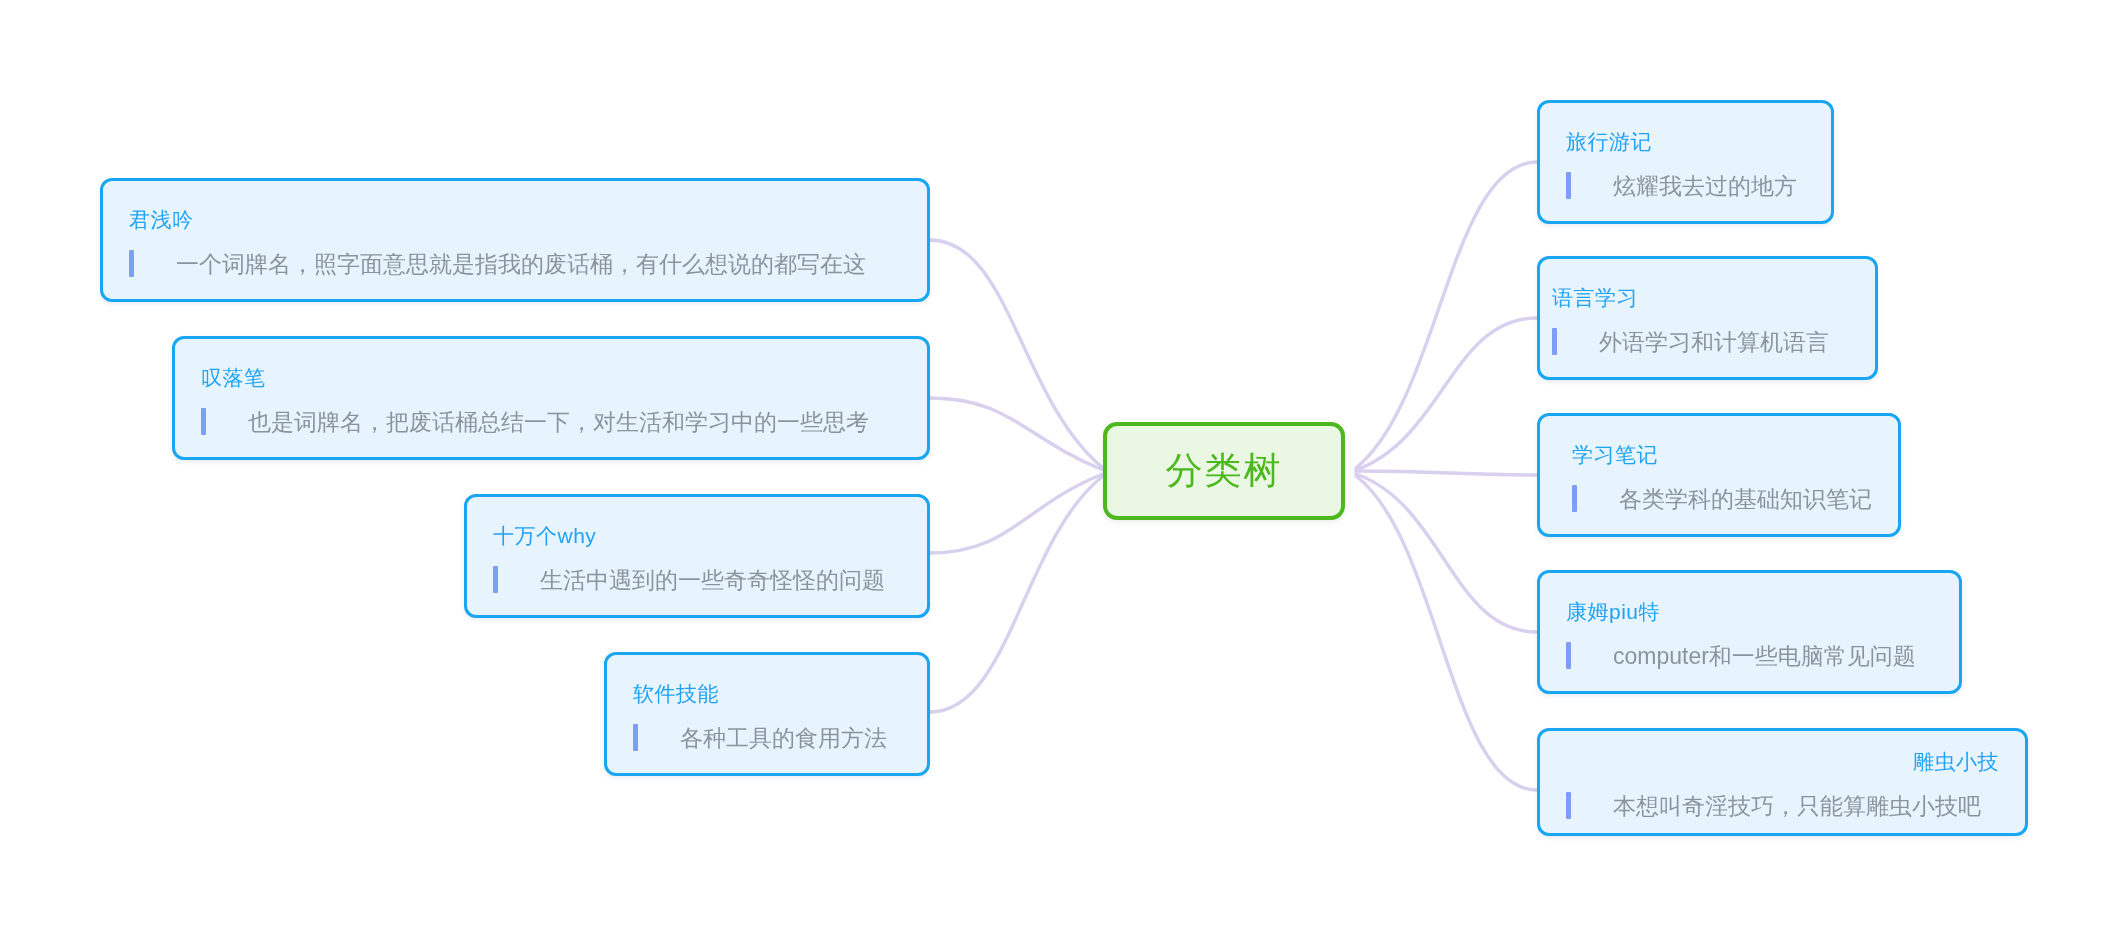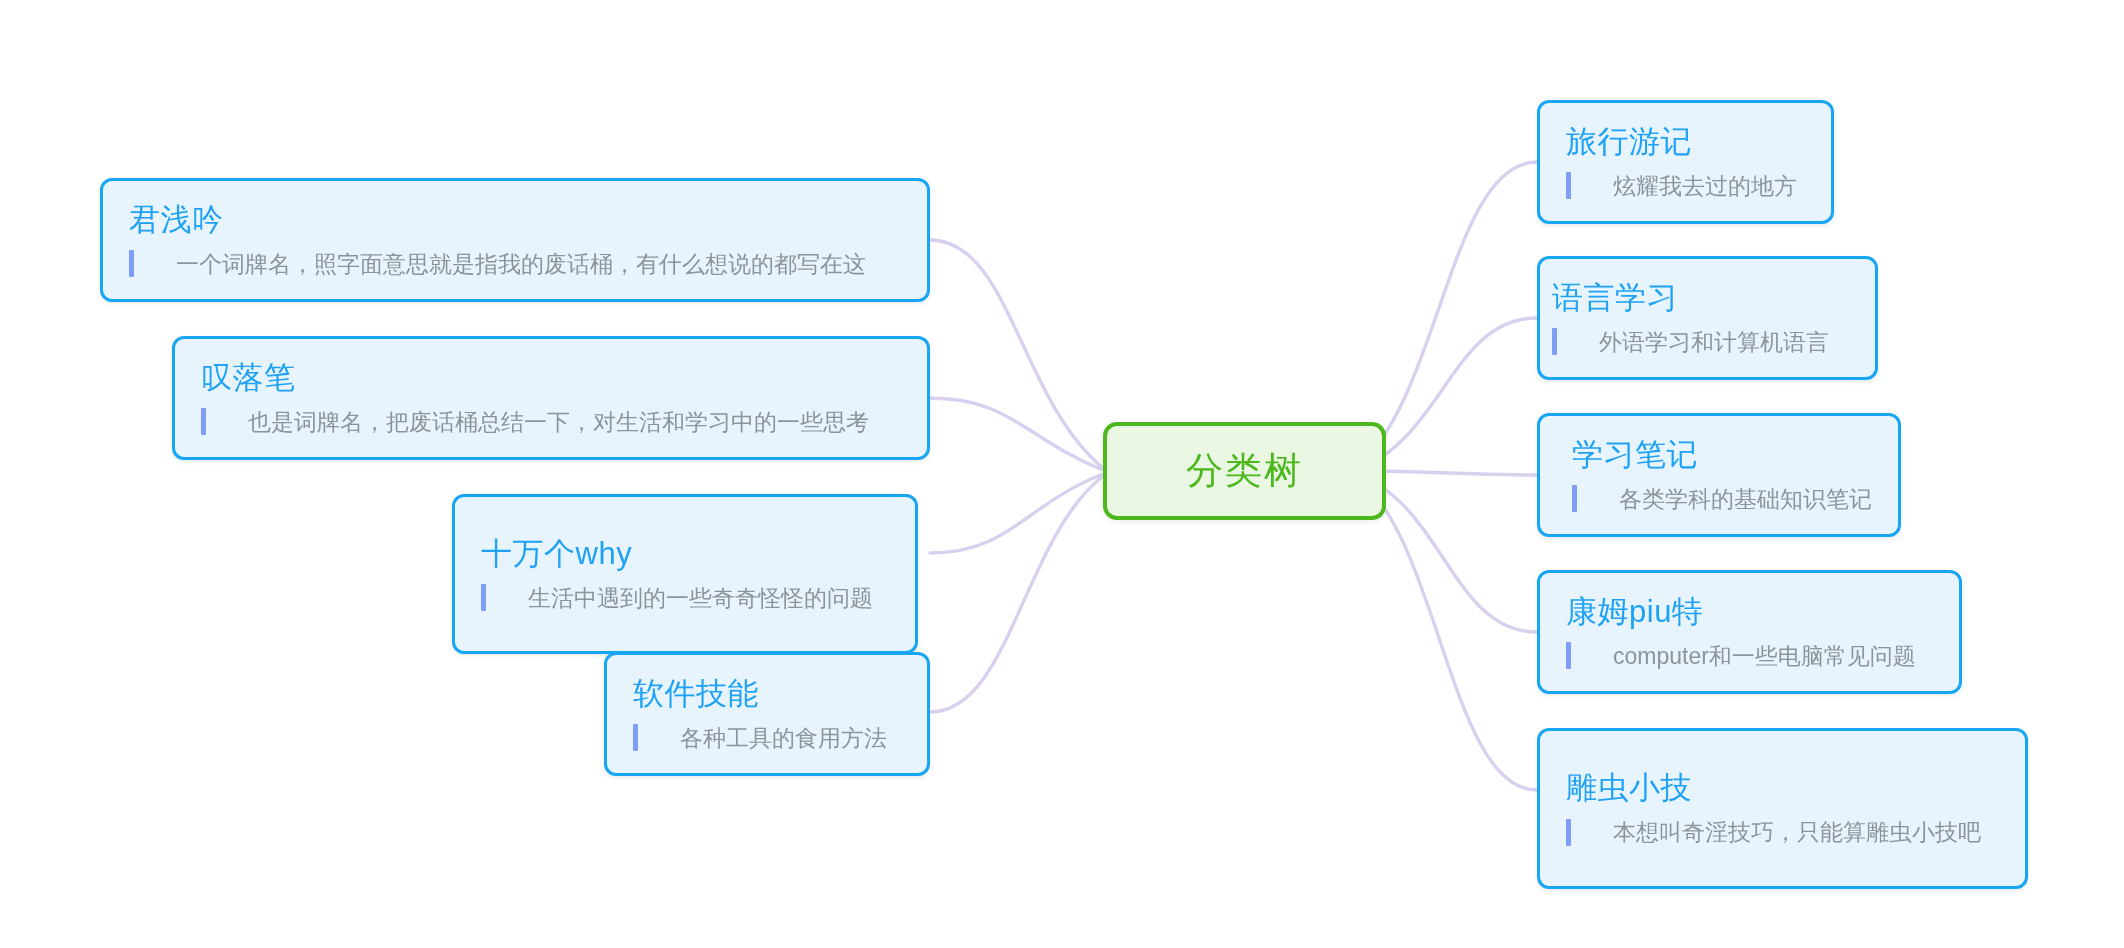--- a/index.html
+++ b/index.html
@@ -33,21 +33,21 @@
     border: 3px solid #18a6f2;
     border-radius: 12px;
     box-shadow: 0 2px 5px rgba(120,150,180,0.18);
     padding: 14px 26px 16px 26px;
     display: flex;
     flex-direction: column;
     justify-content: center;
   }
   .node-title {
     color: #1fa2f5;
-    font-size: 31px;
+    font-size: 21px;
     line-height: 40px;
     white-space: nowrap;
     letter-spacing: 0.5px;
   }
   .node-desc-row {
     display: flex;
     align-items: center;
     margin-top: 9px;
     gap: 28px;
   }
@@ -114,37 +114,37 @@
   </div>
 
   <div class="node" style="left:172px; top:336px; width:758px; height:124px;">
     <div class="node-title">叹落笔</div>
     <div class="node-desc-row">
       <div class="desc-bar"></div>
       <div class="node-desc">也是词牌名，把废话桶总结一下，对生活和学习中的一些思考</div>
     </div>
   </div>
 
-  <div class="node" style="left:452px; top:494px; width:466px; height:160px;">
+  <div class="node" style="left:464px; top:494px; width:466px; height:124px;">
     <div class="node-title">十万个why</div>
     <div class="node-desc-row">
       <div class="desc-bar"></div>
       <div class="node-desc">生活中遇到的一些奇奇怪怪的问题</div>
     </div>
   </div>
 
   <div class="node" style="left:604px; top:652px; width:326px; height:124px;">
     <div class="node-title">软件技能</div>
     <div class="node-desc-row">
       <div class="desc-bar"></div>
       <div class="node-desc">各种工具的食用方法</div>
     </div>
   </div>
 
-  <div class="center-node" style="left:1103px; top:422px; width:283px; height:98px;">
+  <div class="center-node" style="left:1103px; top:422px; width:242px; height:98px;">
     <div class="center-label">分类树</div>
   </div>
 
   <div class="node" style="left:1537px; top:100px; width:297px; height:124px;">
     <div class="node-title">旅行游记</div>
     <div class="node-desc-row">
       <div class="desc-bar"></div>
       <div class="node-desc">炫耀我去过的地方</div>
     </div>
   </div>
@@ -166,21 +166,21 @@
   </div>
 
   <div class="node" style="left:1537px; top:570px; width:425px; height:124px;">
     <div class="node-title">康姆piu特</div>
     <div class="node-desc-row">
       <div class="desc-bar"></div>
       <div class="node-desc">computer和一些电脑常见问题</div>
     </div>
   </div>
 
-  <div class="node" style="left:1537px; top:728px; width:491px; height:161px;">
+  <div class="node" style="left:1537px; top:728px; width:491px; height:108px;text-align:right;">
     <div class="node-title">雕虫小技</div>
     <div class="node-desc-row">
       <div class="desc-bar"></div>
       <div class="node-desc">本想叫奇淫技巧，只能算雕虫小技吧</div>
     </div>
   </div>
 
 </div>
 
 </body></html>

